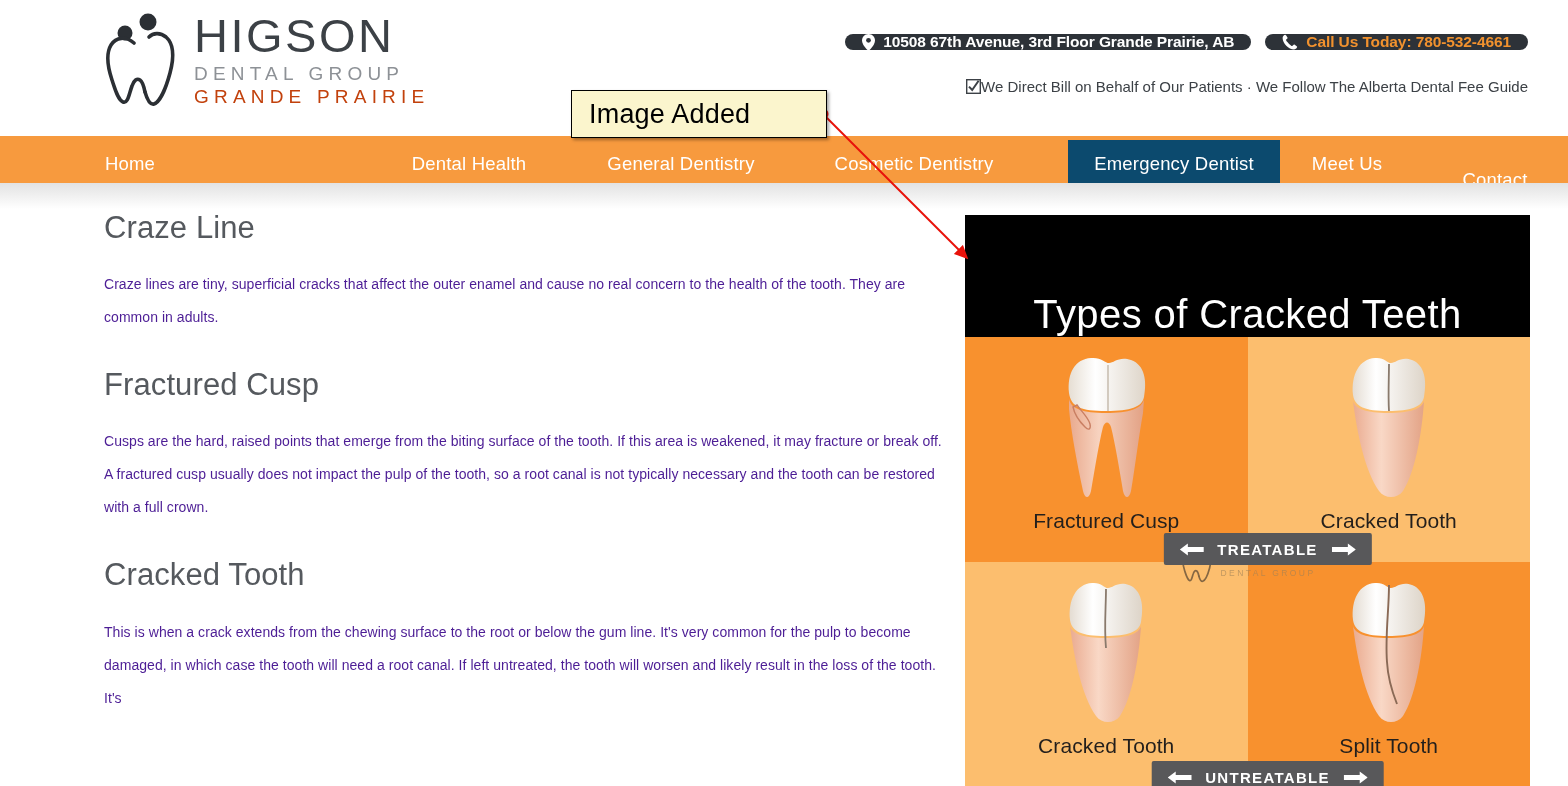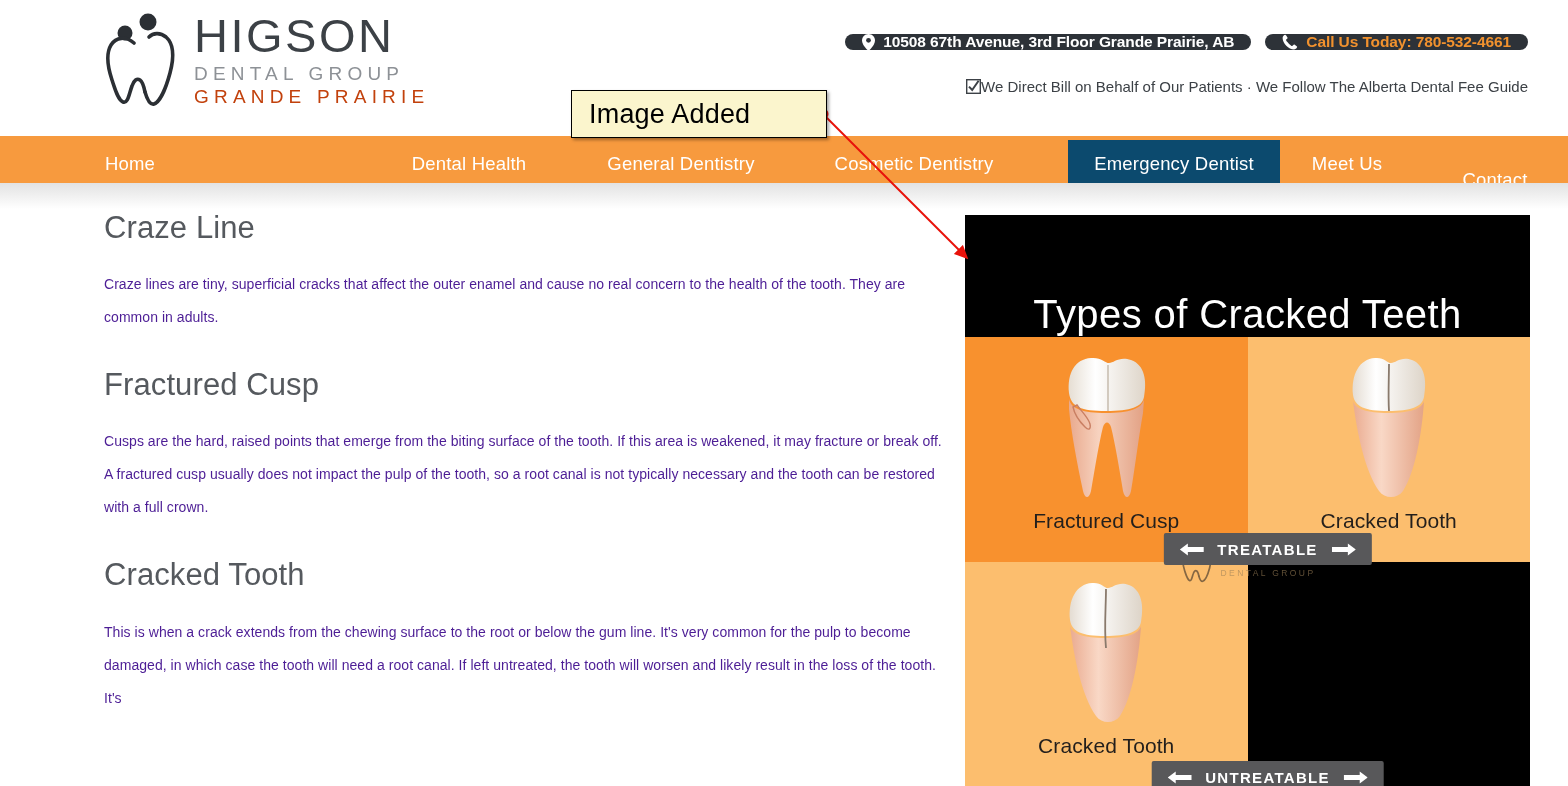--- a/index.html
+++ b/index.html
@@ -265,20 +265,30 @@
         <svg class="quad-tooth" viewBox="0 0 100 150">
           <path d="M14 44 C12 24 20 8 36 7 C45 6 48 12 52 12 C57 12 62 5 73 9
                    C86 14 88 30 85 46 C83 56 72 60 49 60 C26 60 16 56 14 44 Z" fill="url(#enamelB)"></path>
           <path d="M14 50 C16 58 28 62 49 62 C71 62 83 58 85 50
                    C83 82 76 122 64 140 C58 148 46 148 40 140 C26 120 18 82 14 50 Z" fill="url(#rootB)"></path>
           <path d="M50 13 C50 30 48 52 50 72" stroke="#8a7a6c" stroke-width="1.8" fill="none"></path>
         </svg>
         <div class="quad-label">Cracked Tooth</div>
       </div>
 
+      <div class="quad dark">
+        <svg class="quad-tooth" viewBox="0 0 100 150">
+          <path d="M14 44 C12 24 20 8 36 7 C45 6 48 12 52 12 C57 12 62 5 73 9
+                   C86 14 88 30 85 46 C83 56 72 60 49 60 C26 60 16 56 14 44 Z" fill="url(#enamelB)"></path>
+          <path d="M14 50 C16 58 28 62 49 62 C71 62 83 58 85 50
+                   C83 82 76 122 64 140 C58 148 46 148 40 140 C26 120 18 82 14 50 Z" fill="url(#rootB)"></path>
+          <path d="M50 9 C50 34 46 60 48 86 C49 104 54 118 58 128" stroke="#8a6a56" stroke-width="1.9" fill="none"></path>
+        </svg>
+        <div class="quad-label">Split Tooth</div>
+      </div>
 
       <div class="band" id="band-treatable">
         <svg width="24" height="13" viewBox="0 0 24 13">
           <path d="M0 6.5 L8 0.5 L8 4 L24 4 L24 9 L8 9 L8 12.5 Z" fill="#ffffff"></path>
         </svg>
         <span class="band-text">TREATABLE</span>
         <svg width="24" height="13" viewBox="0 0 24 13">
           <path d="M24 6.5 L16 0.5 L16 4 L0 4 L0 9 L16 9 L16 12.5 Z" fill="#ffffff"></path>
         </svg>
       </div>

